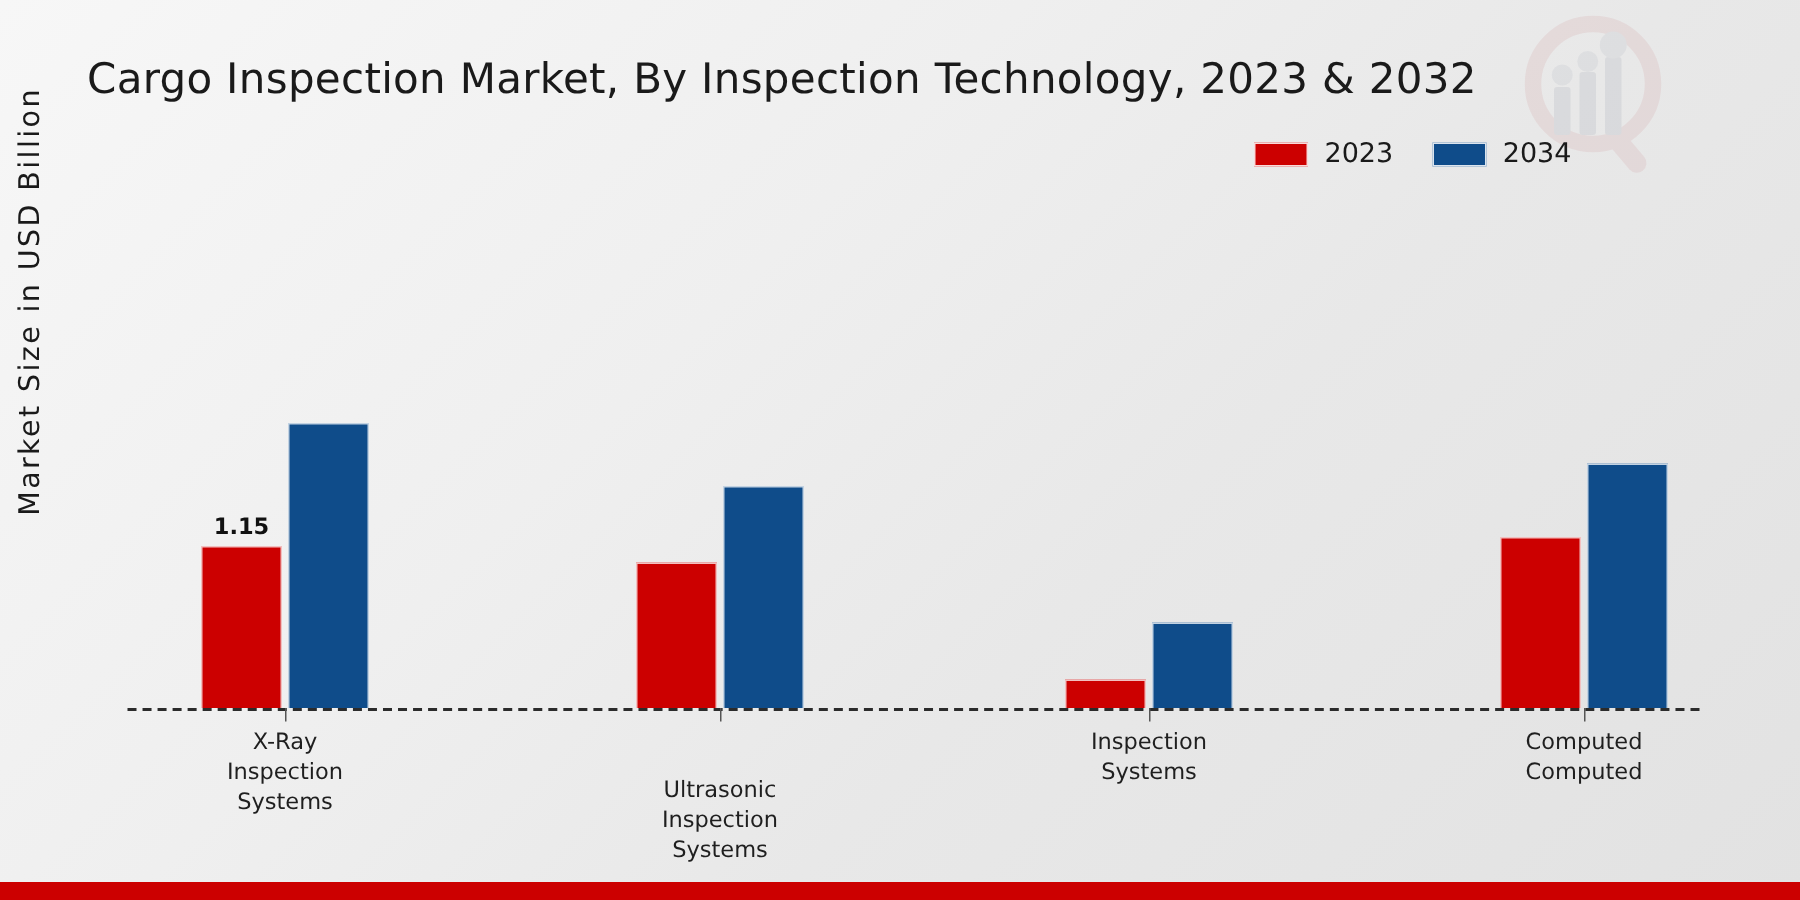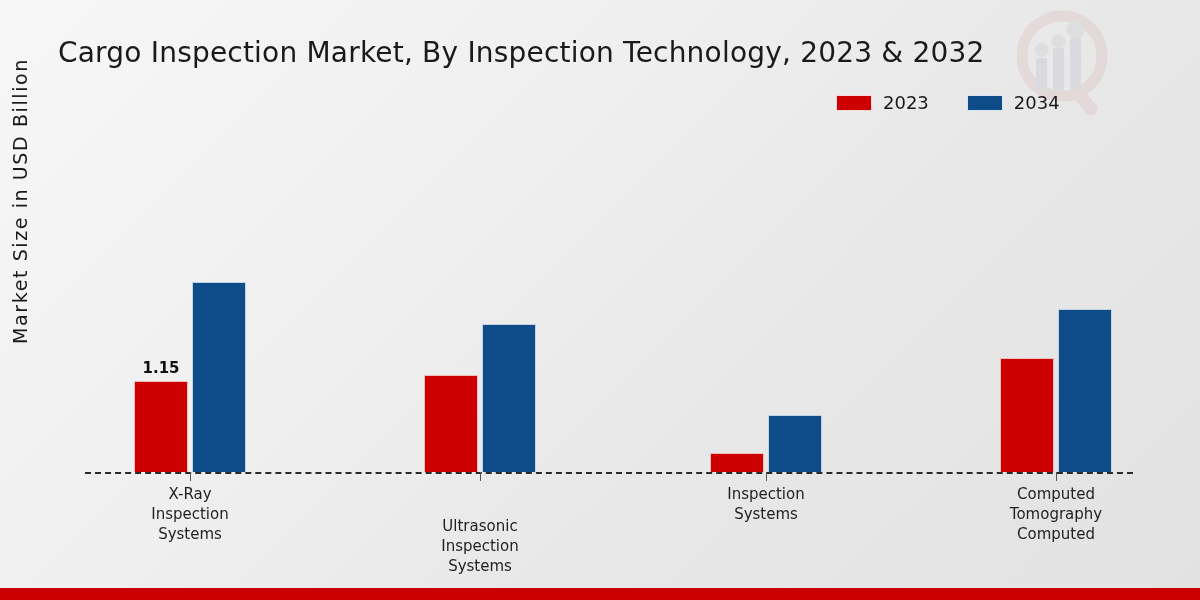--- a/index.html
+++ b/index.html
@@ -45,21 +45,21 @@
     font-family: "DejaVu Sans", sans-serif;
   }
 
   
   #legend {
     position: absolute;
     left: 836px;
     top: 92px;
     display: flex;
     align-items: center;
-    gap: 38px;
+    gap: 26px;
   }
   .legend-item {
     display: flex;
     align-items: center;
     gap: 11px;
   }
   .legend-swatch {
     width: 36px;
     height: 16px;
     border: 1px solid rgba(255,255,255,0.85);
@@ -194,21 +194,21 @@
   </div>
 
   <div id="y-axis-title">Market Size in USD Billion</div>
 
   <div id="plot">
 
     <div id="baseline"></div>
 
     <div class="group" style="left:49px;">
       <div class="bars">
-        <div class="bar" style="height:91px;background:#CC0000;">
+        <div class="bar" style="height:108px;background:#CC0000;">
           <span class="bar-value">1.15</span>
         </div>
         <div class="bar" style="height:190px;background:#0F4C8A;"></div>
       </div>
       <div class="tick" style="left:56px;"></div>
       <div class="cat-label" style="left:-54px;">
         <div>X-Ray</div>
         <div>Inspection</div>
         <div>Systems</div>
       </div>
@@ -240,21 +240,20 @@
     </div>
 
     <div class="group" style="left:915px;">
       <div class="bars">
         <div class="bar" style="height:114px;background:#CC0000;"></div>
         <div class="bar" style="height:163px;background:#0F4C8A;"></div>
       </div>
       <div class="tick" style="left:56px;"></div>
       <div class="cat-label" style="left:-54px;text-align:center;">
         <div>Computed</div>
-        <div>Tomography</div>
         <div>Computed</div>
       </div>
     </div>
 
   </div>
 
   <div id="footer-band" style="background:#CC0000"></div>
 
 </div>
 

